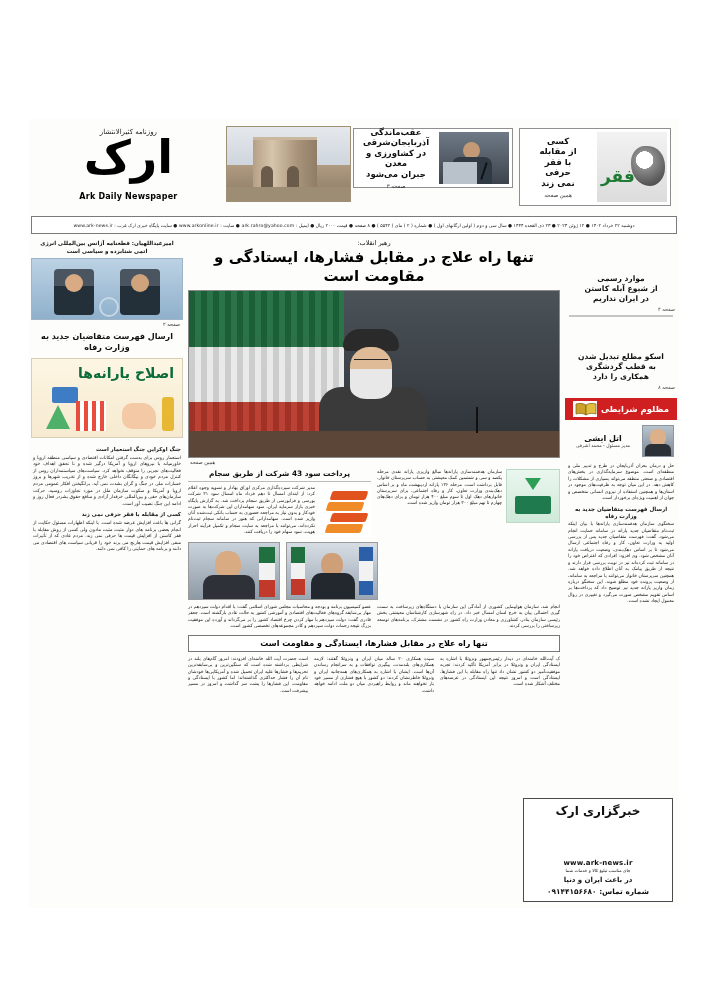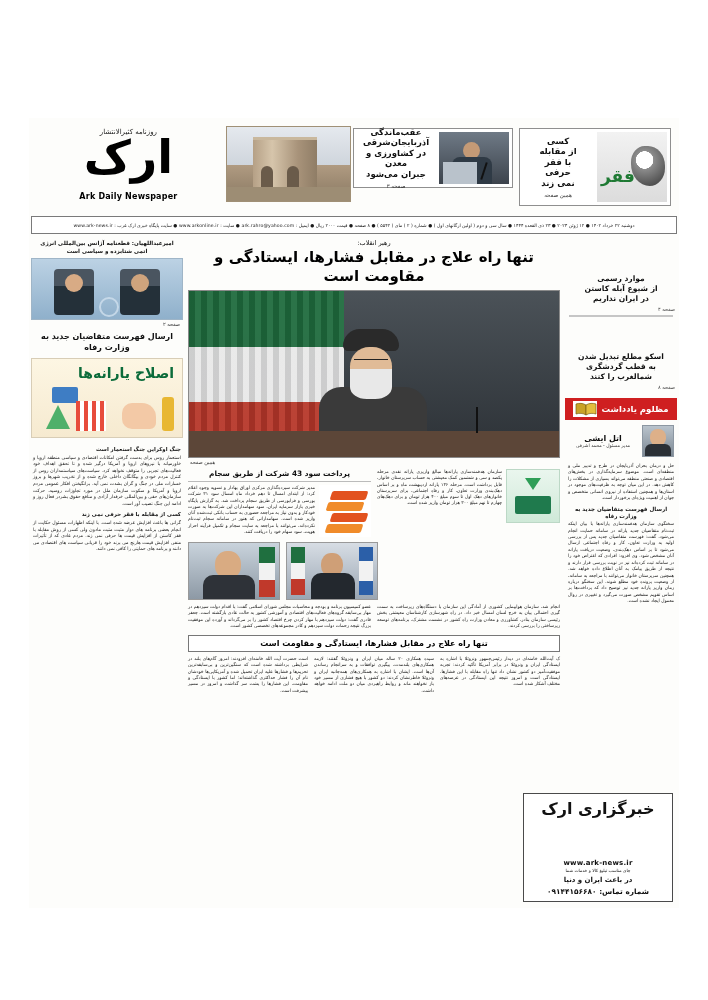--- a/index.html
+++ b/index.html
@@ -351,21 +351,21 @@
   .author-meta .r{font-size:4.6px;color:#333;}
   .lc-body{font-size:4.5px;line-height:6.4px;text-align:justify;padding:3px 3px 0 3px;color:#151515;}
   .lc-sub{font-size:5.6px;font-weight:bold;display:block;margin:5px 0 2px 0;text-align:center;}
 
   
   .contact-box{
     position:absolute;right:6px;bottom:6px;width:150px;
     border:1px solid #4a4a4a;background:#fff;
     padding:5px 4px;text-align:center;box-sizing:border-box;
   }
-  .contact-box .cb-title{font-size:16px;font-weight:bold;margin-bottom:2px;}
+  .contact-box .cb-title{font-size:12px;font-weight:bold;margin-bottom:2px;}
   .contact-box .cb-url{font-size:7px;font-weight:bold;letter-spacing:.2px;direction:ltr;margin-top:41px;}
   .contact-box .cb-slogan{font-size:4.4px;color:#222;margin:1px 0 3px 0;}
   .contact-box .cb-market{font-size:7px;font-weight:bold;margin-bottom:3px;}
   .contact-box .cb-phone{font-size:7.4px;font-weight:bold;}
 </style>
 </head>
 <body>
 
 <div class="page">
   <div class="sheet">
@@ -537,32 +537,32 @@
           <div class="line">در ایران نداریم</div>
           <div class="pg">صفحه ۴</div>
         </div>
         <div class="lc-divider"></div>
 
         <div class="lc-divider"></div>
 
         <div class="lc-teaser">
           <div class="line">اسکو مطلع تبدیل شدن</div>
           <div class="line">به قطب گردشگری</div>
-          <div class="line">شمالغرب را کنند</div>
+          <div class="line">همکاری را دارد</div>
           <div class="pg">صفحه ۸</div>
         </div>
 
         <div class="mazlum-bar">
           <div class="book">
             <svg width="22" height="14" viewBox="0 0 22 14" aria-hidden="true">
               <path d="M11 3 C8 1 4 1 1 2 L1 12 C4 11 8 11 11 13 Z" fill="#c9a227" stroke="#7a5c12" stroke-width=".7"></path>
               <path d="M11 3 C14 1 18 1 21 2 L21 12 C18 11 14 11 11 13 Z" fill="#e3be3e" stroke="#7a5c12" stroke-width=".7"></path>
             </svg>
           </div>
-          <div class="label">مظلوم یادداشت</div>
+          <div class="label">مظلوم شرایطی</div>
         </div>
 
         <div class="author-row">
           <div class="author-meta">
             <div class="n">اتل ایشی</div>
             <div class="r">مدیر مسئول - محمد اشرفی</div>
           </div>
           <div class="author-photo">
             <div class="f"></div>
             <div class="s"></div>

